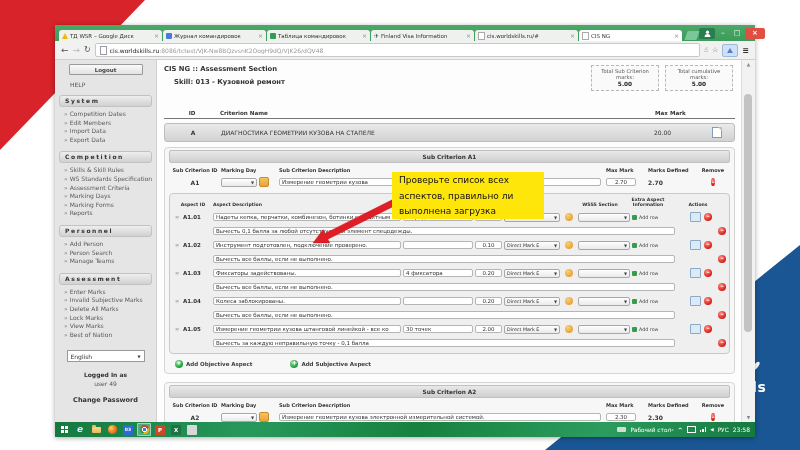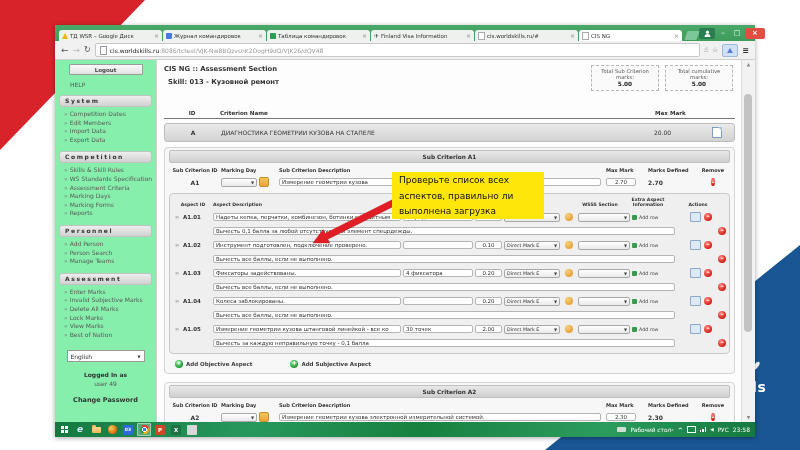--- a/index.html
+++ b/index.html
@@ -53,40 +53,40 @@
   .url .path{color:#9a9a9a}
   .tb-ic{font-size:7px;color:#666}
   .drive-btn{width:14px;height:11px;background:#cfe1f5;border:1px solid #9db8d8;border-radius:2px;
              display:flex;align-items:center;justify-content:center}
   .drive-tri{width:0;height:0;border-left:3px solid transparent;border-right:3px solid transparent;
              border-bottom:5px solid #5b7bd5}
   .menu-ic{font-size:8px;color:#333;font-weight:bold}
 
   
   .content{flex:1;display:flex;min-height:0;background:#fff}
-  .sidebar{width:101px;background:#86efac;border-right:1px solid #d0d0d0;font-size:6px;color:#555;
+  .sidebar{width:101px;background:#e5e5e5;border-right:1px solid #d0d0d0;font-size:6px;color:#555;
            overflow:hidden;flex:none}
   .logout-btn{margin:4px auto 2px;width:72px;height:9px;border:1px solid #9a9a9a;border-radius:1px;
               background:linear-gradient(#fafafa,#e2e2e2);font-size:5.5px;font-weight:bold;color:#444;
               display:flex;align-items:center;justify-content:center}
   .help{margin:6px 0 2px 15px;color:#555}
   .sec-h{margin:7px 4px 3px;background:linear-gradient(#eee,#d1d1d1);border:1px solid #c2c2c2;border-radius:3px;
          padding:1px 5px 2px;font-weight:bold;font-size:6px;letter-spacing:1.6px;color:#333}
   .s-item{padding-left:9px;line-height:8.6px;white-space:nowrap;color:#5a5a5a}
   .s-item .blt{margin-right:2px;color:#777}
   .lang-sel{margin:11px auto 0;width:70px;height:10px;background:#fff;border:1px solid #999;font-size:6px;
             display:flex;align-items:center;justify-content:space-between;padding:0 3px;color:#333}
   .logged{margin-top:9px;text-align:center;font-weight:bold;color:#333}
   .usr{margin-top:2px;text-align:center;color:#555}
   .chpass{margin-top:9px;text-align:center;font-weight:bold;font-size:6.5px;color:#333}
 
   
   .main{flex:1;position:relative;padding:3px 6px 0 7px;font-size:6px;background:#fdfdfd;min-width:0;overflow:hidden}
   .m-title{font-weight:bold;font-size:6.8px;margin-top:2px}
-  .m-skill{font-weight:bold;font-size:6.8px;margin:5px 4px 24px}
+  .m-skill{font-weight:bold;font-size:6.8px;margin:5px 10px 24px}
   .totals{position:absolute;top:5px;right:8px;display:flex;gap:6px}
   .tot{width:62px;border:1px dashed #b8b8b8;background:#fafafa;padding:2px 2px 3px;text-align:center;
        font-size:5.2px;color:#555}
   .tot b{display:block;font-size:5.8px;color:#222;margin-top:1px}
 
   .crit-head{display:flex;font-size:5.6px;font-weight:bold;border-bottom:1.5px solid #777;padding-bottom:2px}
   .ch-id{width:56px;text-align:center}
   .ch-name{flex:1}
   .ch-max{width:80px}
   .crit-row{display:flex;align-items:center;height:17px;margin-top:4px;border:1px solid #bdbdbd;border-radius:3px;

